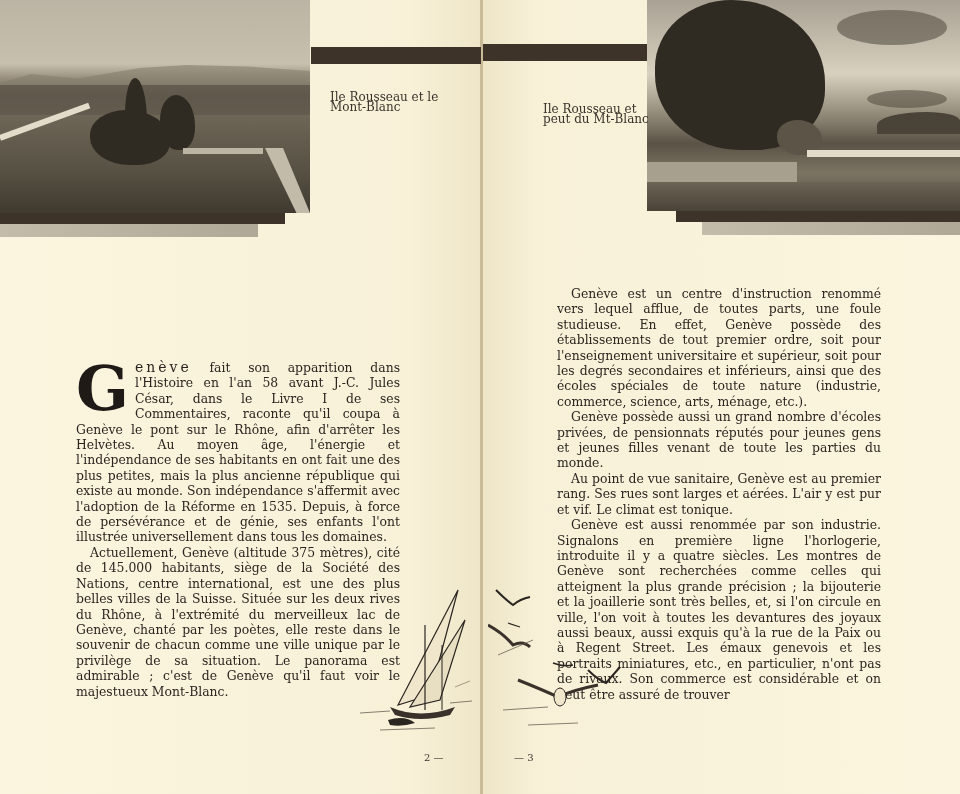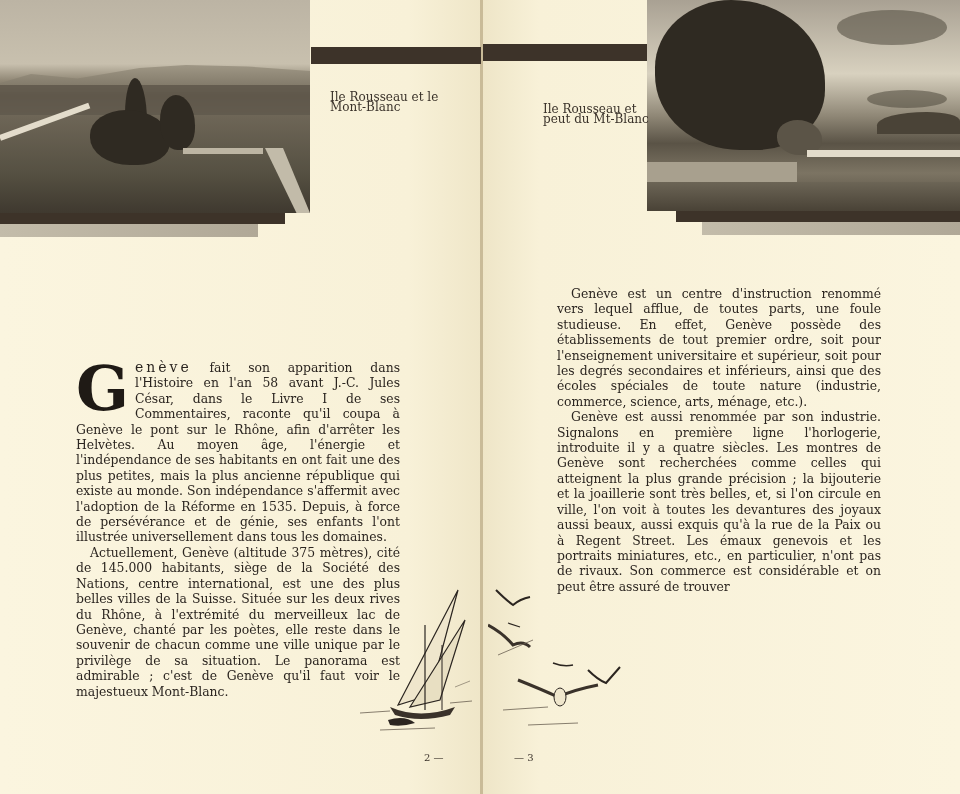--- a/index.html
+++ b/index.html
@@ -85,20 +85,22 @@
   <div>peut du Mt-Blanc</div>
 </div>
 
 <div class="col" style="left:76px;top:360px;width:324px;">
   <p class="first"><span class="dropcap">G</span><span class="smallcaps">enève</span><span> fait son apparition dans l'Histoire en l'an 58 avant J.-C. Jules César, dans le Livre I de ses Commentaires, raconte qu'il coupa à Genève le pont sur le Rhône, afin d'arrêter les Helvètes. Au moyen âge, l'énergie et l'indépendance de ses habitants en ont fait une des plus petites, mais la plus ancienne république qui existe au monde. Son indépendance s'affermit avec l'adoption de la Réforme en 1535. Depuis, à force de persévérance et de génie, ses enfants l'ont illustrée universellement dans tous les domaines.</span></p>
   <p>Actuellement, Genève (altitude 375 mètres), cité de 145.000 habitants, siège de la Société des Nations, centre international, est une des plus belles villes de la Suisse. Située sur les deux rives du Rhône, à l'extrémité du merveilleux lac de Genève, chanté par les poètes, elle reste dans le souvenir de chacun comme une ville unique par le privilège de sa situation. Le panorama est admirable ; c'est de Genève qu'il faut voir le majestueux Mont-Blanc.</p>
 </div>
 
 <div class="col" style="left:557px;top:286px;width:324px;">
   <p>Genève est un centre d'instruction renommé vers lequel afflue, de toutes parts, une foule studieuse. En effet, Genève possède des établissements de tout premier ordre, soit pour l'enseignement universitaire et supérieur, soit pour les degrés secondaires et inférieurs, ainsi que des écoles spéciales de toute nature (industrie, commerce, science, arts, ménage, etc.).</p>
+  <p>Genève possède aussi un grand nombre d'écoles privées, de pensionnats réputés pour jeunes gens et jeunes filles venant de toute les parties du monde.</p>
+  <p>Au point de vue sanitaire, Genève est au premier rang. Ses rues sont larges et aérées. L'air y est pur et vif. Le climat est tonique.</p>
   <p>Genève est aussi renommée par son industrie. Signalons en première ligne l'horlogerie, introduite il y a quatre siècles. Les montres de Genève sont recherchées comme celles qui atteignent la plus grande précision ; la bijouterie et la joaillerie sont très belles, et, si l'on circule en ville, l'on voit à toutes les devantures des joyaux aussi beaux, aussi exquis qu'à la rue de la Paix ou à Regent Street. Les émaux genevois et les portraits miniatures, etc., en particulier, n'ont pas de rivaux. Son commerce est considérable et on peut être assuré de trouver</p>
 </div>
 
 <svg class="illus" style="left:360px;top:585px;" width="115" height="155" viewBox="0 0 115 155">
   <path d="M38 120 L98 5 L70 110 Z" fill="#efe6cc" stroke="#2b2520" stroke-width="1.2"></path>
   <path d="M50 122 L105 35 L80 115 Z" fill="#e8dfc2" stroke="#2b2520" stroke-width="1.2"></path>
   <line x1="65" y1="40" x2="65" y2="125" stroke="#2b2520" stroke-width="1.2"></line>
   <line x1="82" y1="60" x2="82" y2="125" stroke="#2b2520" stroke-width="1"></line>
   <path d="M30 122 Q60 135 95 122 L90 130 Q60 138 35 130 Z" fill="#3a322a"></path>
   <path d="M28 135 Q45 130 55 138 Q42 142 30 140 Z" fill="#2b2520"></path>

